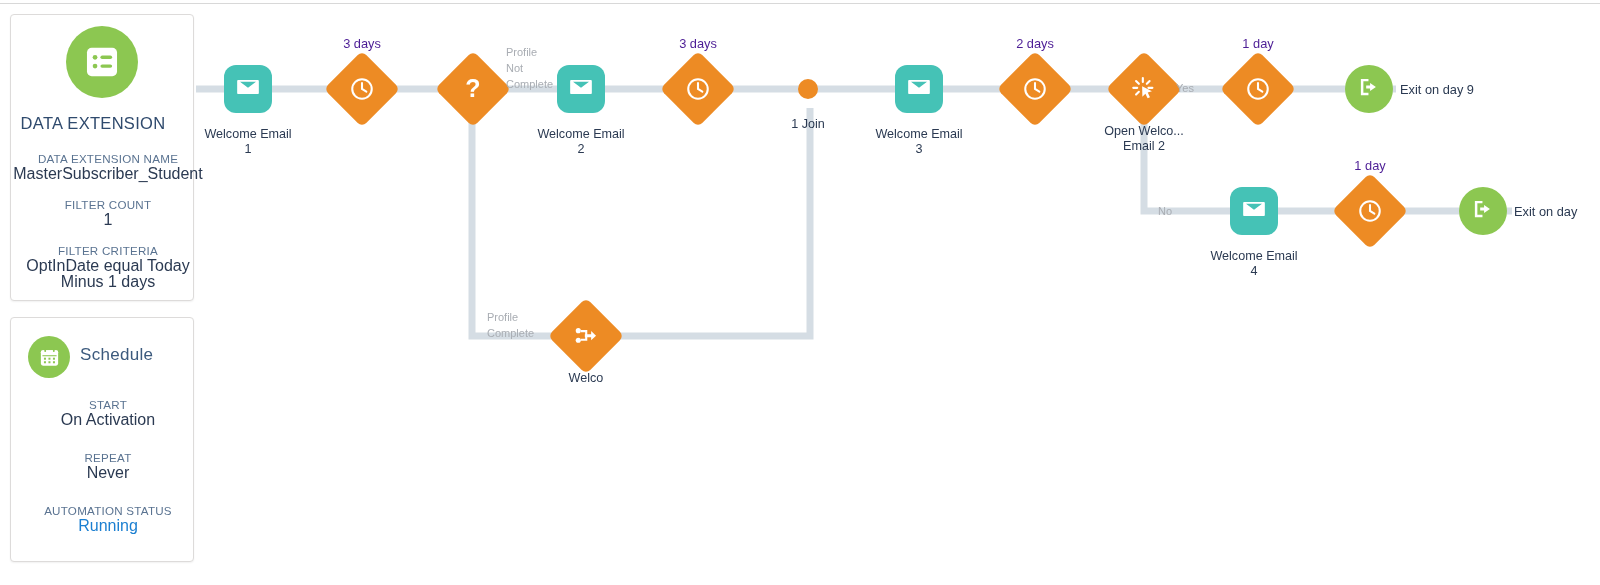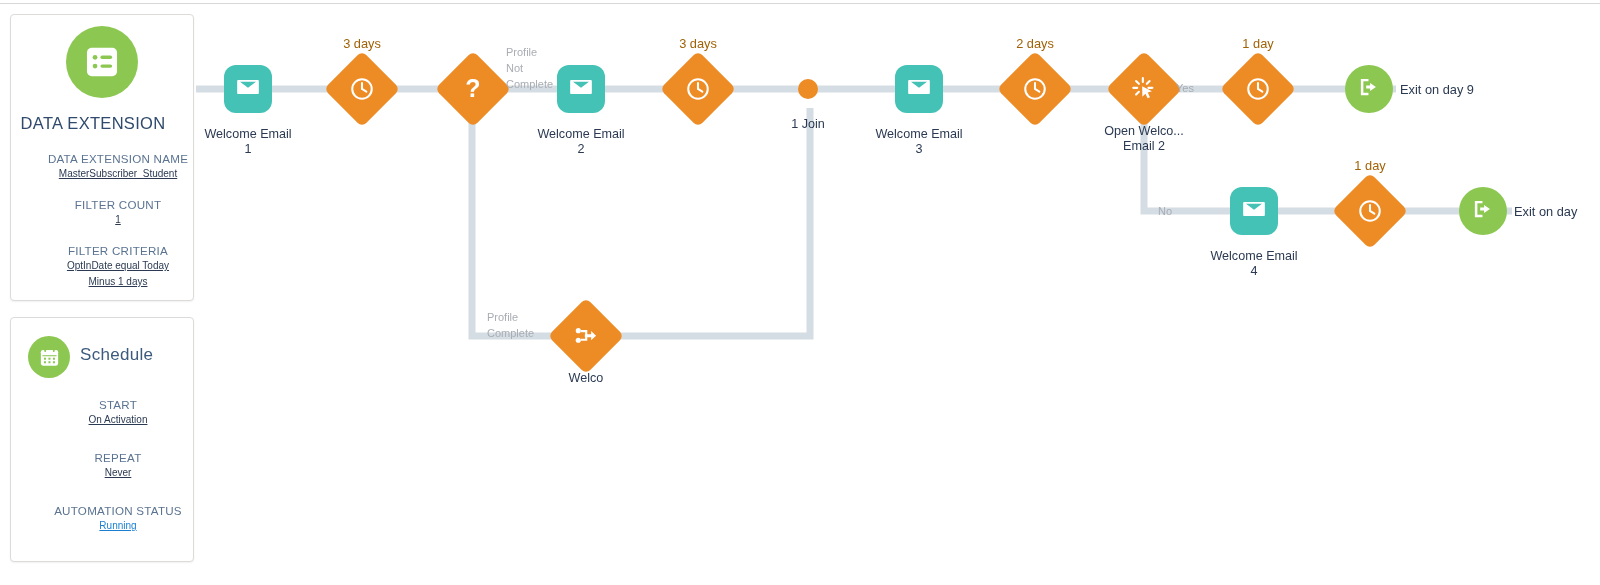--- a/index.html
+++ b/index.html
@@ -31,23 +31,23 @@
   #de-icon { position:absolute; left:66px; top:26px; width:72px; height:72px; }
   #sched-icon { position:absolute; left:28px; top:336px; width:42px; height:42px; }
 
   .card-title {
     position:absolute; text-align:center;
     color:#2f4a6d; font-size:16.5px; letter-spacing:.3px;
   }
   #de-title { left:10px; top:114px; width:166px; }
   #sched-title { left:80px; top:345px; width:110px; text-align:left; font-size:17px; color:#3c5a7d; }
 
-  .kv { position:absolute; width:216px; left:10px; text-align:center; }
+  .kv { position:absolute; width:216px; left:0; text-align:center; }
   .kv .k { color:#5a7391; font-size:11.6px; letter-spacing:.25px; line-height:15px; }
-  .kv .v { color:#2b3a52; font-size:10px; line-height:16px;text-decoration:underline; }
+  .kv .v { color:#2b3a52; font-size:16px; line-height:16px; }
   .kv .v.link { color:#1b7fd1; }
   #wires  { position:absolute; left:0; top:0; width:1600px; height:585px; }
 
   
   .diamond {
     width:54px; height:54px; background:#ed8b24;
     transform: rotate(45deg); border-radius:6px;
   }
   .diamond-wrap { position:absolute; width:54px; height:54px; }
   .diamond-glyph {
@@ -72,21 +72,21 @@
   
   .dot { position:absolute; width:20px; height:20px; border-radius:50%; background:#ed8b24; }
 
   .node-label {
     position:absolute; text-align:center;
     color:#2b3a52; font-size:12.6px; line-height:15px;
     white-space:pre-line; pointer-events:none;
   }
   .duration-label {
     position:absolute; text-align:center;
-    color:#a16207; font-size:12.8px; line-height:15px;
+    color:#4c1d95; font-size:12.8px; line-height:15px;
   }
   .branch-label {
     position:absolute; color:#a9adb3; font-size:11px; line-height:16px;
     white-space:pre-line;
   }
   .exit-label {
     position:absolute; color:#2b3a52; font-size:12.8px; line-height:16px; white-space:nowrap;
   }
 </style>
 </head>

